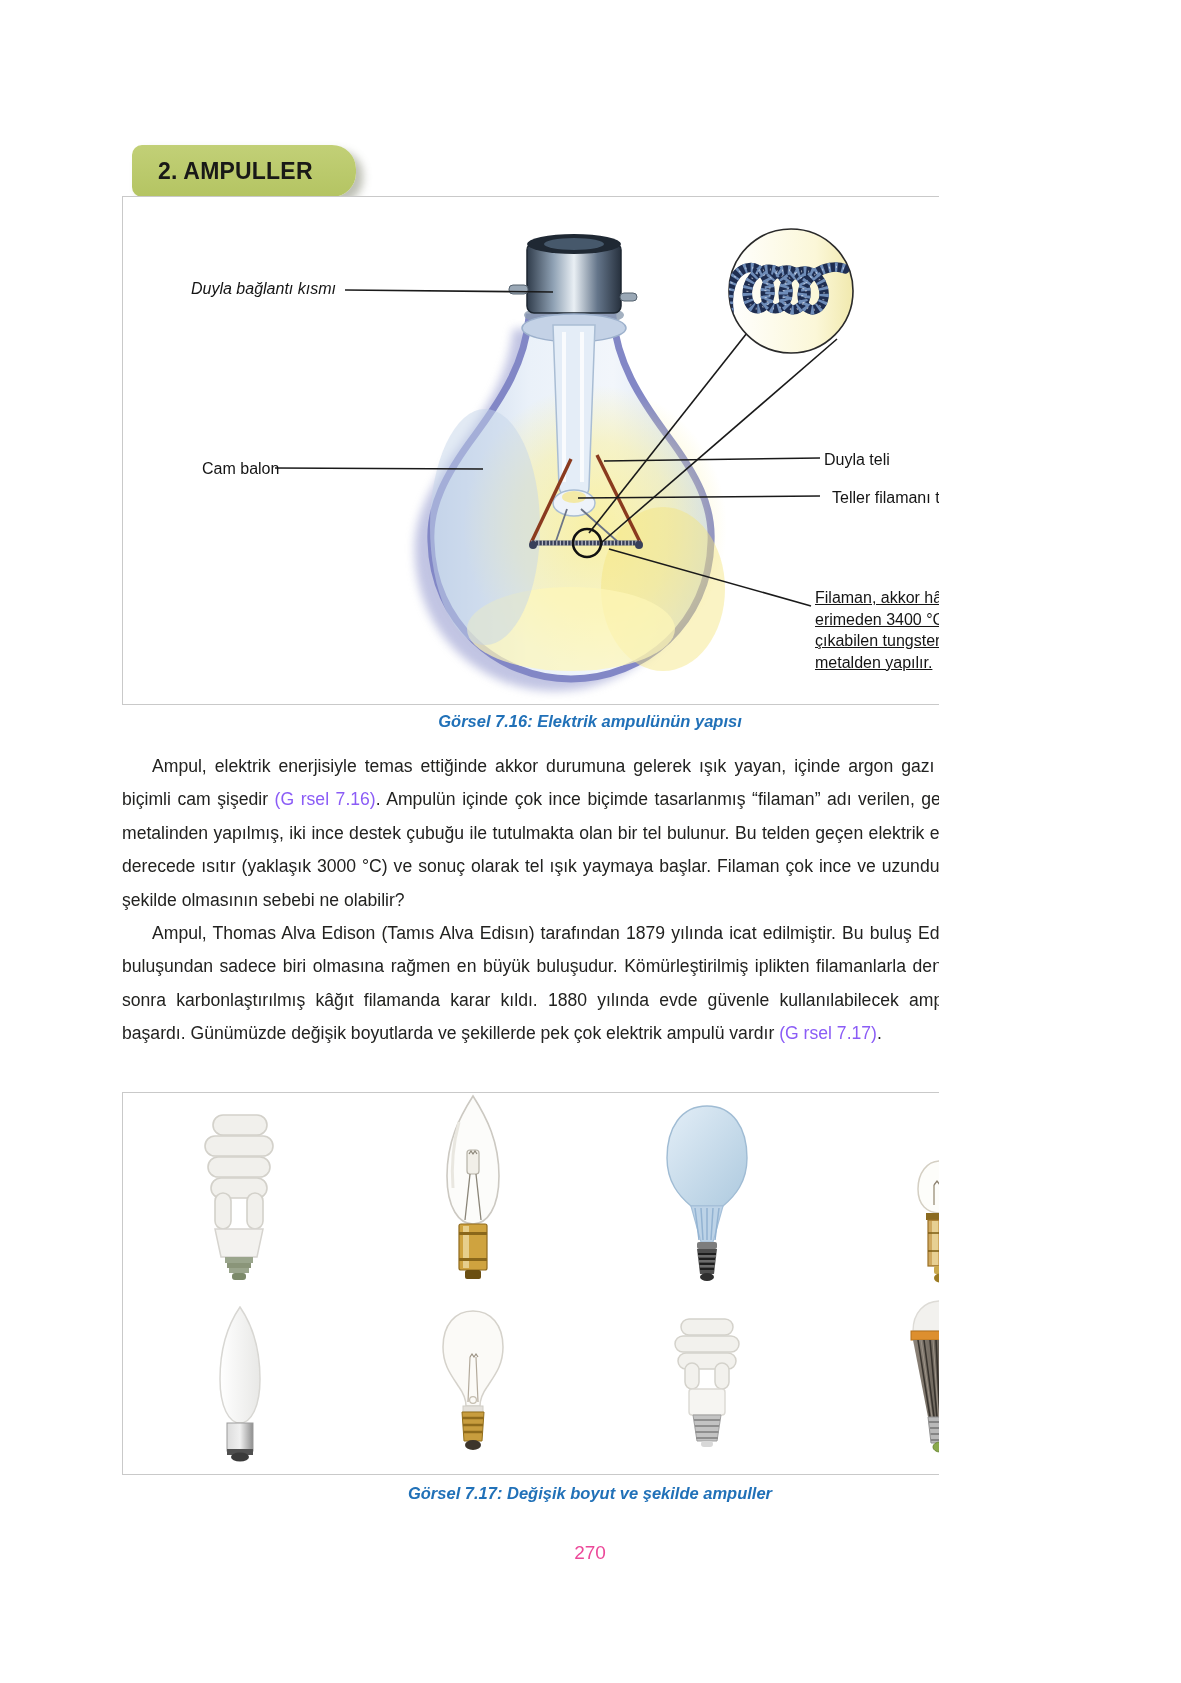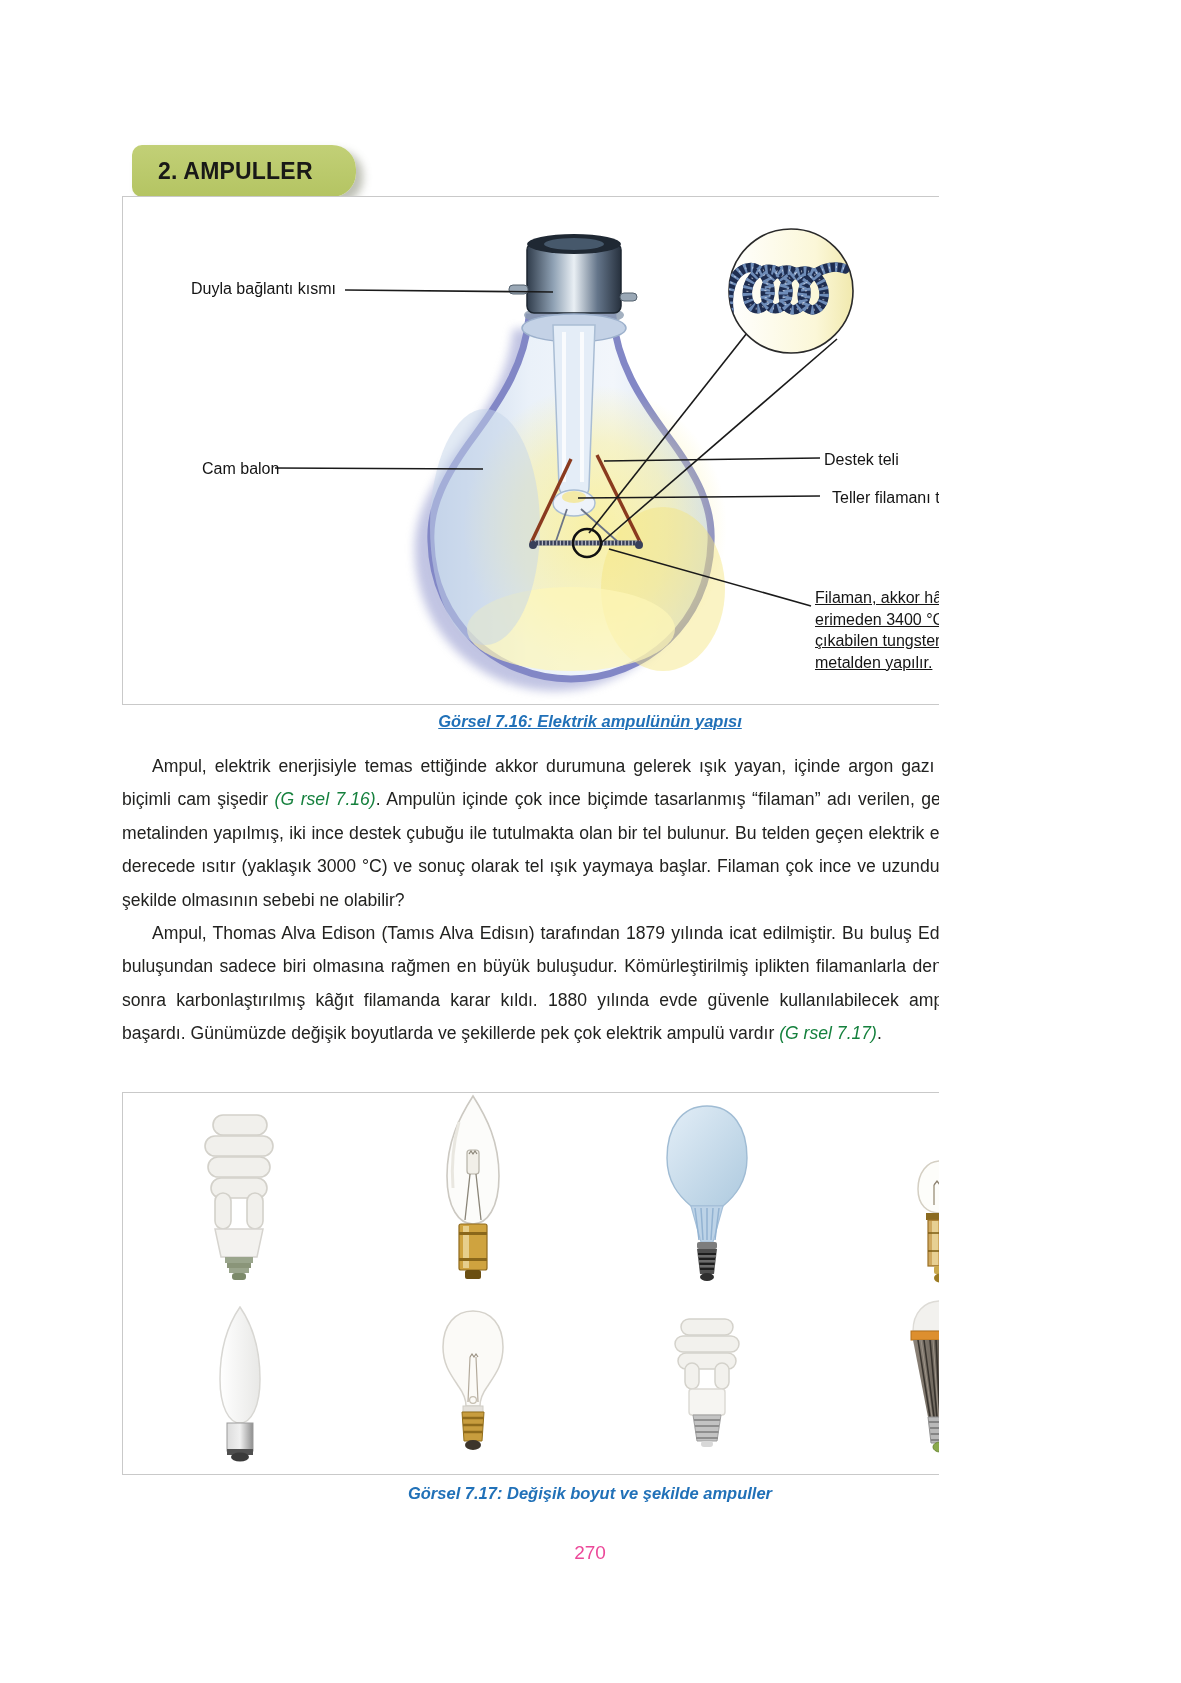--- a/index.html
+++ b/index.html
@@ -22,36 +22,36 @@
   .figure {
     position:absolute; left:122px; width:936px; background:#ffffff;
     border:1px solid #c9c9c9;
   }
   #figure1 { top:196px; height:509px; }
   #figure2 { top:1092px; height:383px; }
   .fig-caption {
     position:absolute; left:122px; width:936px; text-align:center;
     font-size:16.5px; font-style:italic; font-weight:bold; color:#2171b8;
   }
-  #caption1 { top:712px;text-decoration:underline; }
+  #caption1 { top:712px; }
   #caption2 { top:1484px; }
   
   .dlabel { position:absolute; font-size:16px; color:#141414; line-height:21.5px; white-space:nowrap; }
-  #lbl-socket   { left:68px;  top:81px;  }
+  #lbl-socket   { left:68px;  top:81px;font-style:italic;  }
   #lbl-glass    { left:79px;  top:261px;text-align:right; }
   #lbl-support  { left:701px; top:252px; }
   #lbl-holder   { left:701px; top:290px;margin-left:8px; }
   #lbl-filament { left:692px; top:390px; width:228px; white-space:normal;text-decoration:underline; }
   
   .bodytext {
     position:absolute; left:122px; top:750px; width:936px;
     font-size:17.6px; line-height:33.4px; text-align:justify; color:#222220;
   }
   .bodytext p { text-indent:30px; }
-  .ref { color:#15803d; font-style:italic; }
+  .ref { color:#8b5cf6; }
   
   .bulb-row { position:absolute; left:0; width:100%; display:flex; }
   .bulb-row .cell { flex:1 1 0; display:flex; justify-content:center; align-items:flex-end; }
   #row1 { top:4px; height:190px; }
   #row2 { top:206px; height:166px; }
   
   .page-number { position:absolute; left:122px; top:1542px; width:936px; text-align:center; font-size:19px; color:#ec4899; }
   svg { display:block; }
 </style>
 </head>
@@ -143,21 +143,21 @@
 
       <line x1="222" y1="93" x2="430" y2="95" stroke="#1a1a1a" stroke-width="1.6"></line>
       <line x1="152" y1="271" x2="360" y2="272" stroke="#1a1a1a" stroke-width="1.6"></line>
       <line x1="481" y1="264" x2="697" y2="261" stroke="#1a1a1a" stroke-width="1.6"></line>
       <line x1="455" y1="301" x2="697" y2="299" stroke="#1a1a1a" stroke-width="1.6"></line>
       <line x1="486" y1="352" x2="688" y2="409" stroke="#1a1a1a" stroke-width="1.6"></line>
     </svg>
 
     <div class="dlabel" id="lbl-socket">Duyla bağlantı kısmı</div>
     <div class="dlabel" id="lbl-glass">Cam balon</div>
-    <div class="dlabel" id="lbl-support">Destek teli</div>
+    <div class="dlabel" id="lbl-support">Duyla teli</div>
     <div class="dlabel" id="lbl-holder">Teller filamanı tutar.</div>
     <div class="dlabel" id="lbl-filament">Filaman, akkor hâline gelerek erimeden 3400 °C’ye kadar çıkabilen tungsten adlı metalden yapılır.</div>
   </div>
 
   <div class="fig-caption" id="caption1">Görsel 7.16: Elektrik ampulünün yapısı</div>
 
   <div class="bodytext">
     <p><span>Ampul, elektrik enerjisiyle temas ettiğinde akkor durumuna gelerek ışık yayan, içinde argon gazı bulunan armut biçimli cam şişedir </span><span class="ref">(G rsel 7.16)</span><span>. Ampulün içinde çok ince biçimde tasarlanmış “filaman” adı verilen, genelde tungsten metalinden yapılmış, iki ince destek çubuğu ile tutulmakta olan bir tel bulunur. Bu telden geçen elektrik enerjisi, teli aşırı derecede ısıtır (yaklaşık 3000 °C) ve sonuç olarak tel ışık yaymaya başlar. Filaman çok ince ve uzundur. Filamanın bu şekilde olmasının sebebi ne olabilir?</span></p>
     <p><span>Ampul, Thomas Alva Edison (Tamıs Alva Edisın) tarafından 1879 yılında icat edilmiştir. Bu buluş Edison’ın binlerce buluşundan sadece biri olmasına rağmen en büyük buluşudur. Kömürleştirilmiş iplikten filamanlarla deneyler yaptıktan sonra karbonlaştırılmış kâğıt filamanda karar kıldı. 1880 yılında evde güvenle kullanılabilecek ampulleri üretmeyi başardı. Günümüzde değişik boyutlarda ve şekillerde pek çok elektrik ampulü vardır </span><span class="ref">(G rsel 7.17)</span><span>.</span></p>
   </div>

